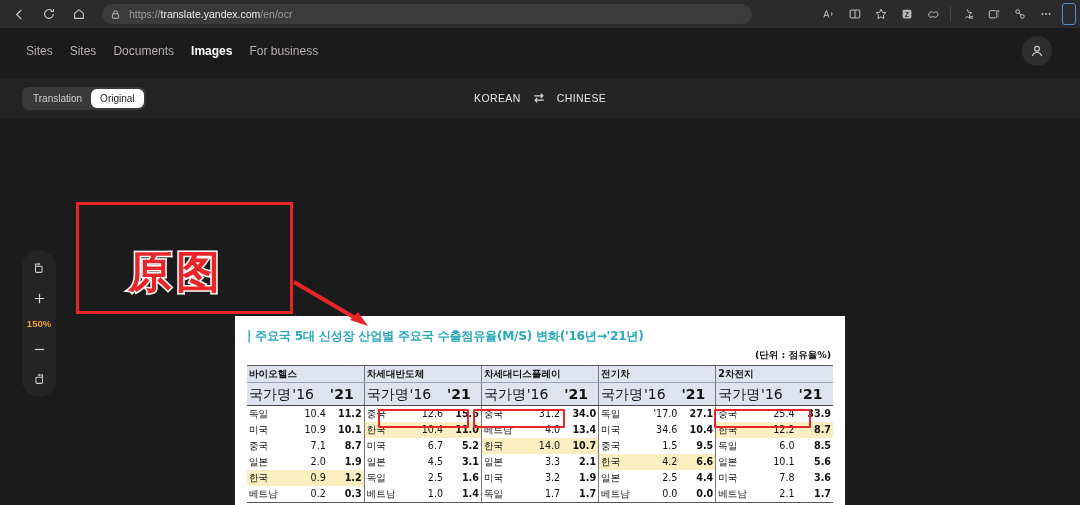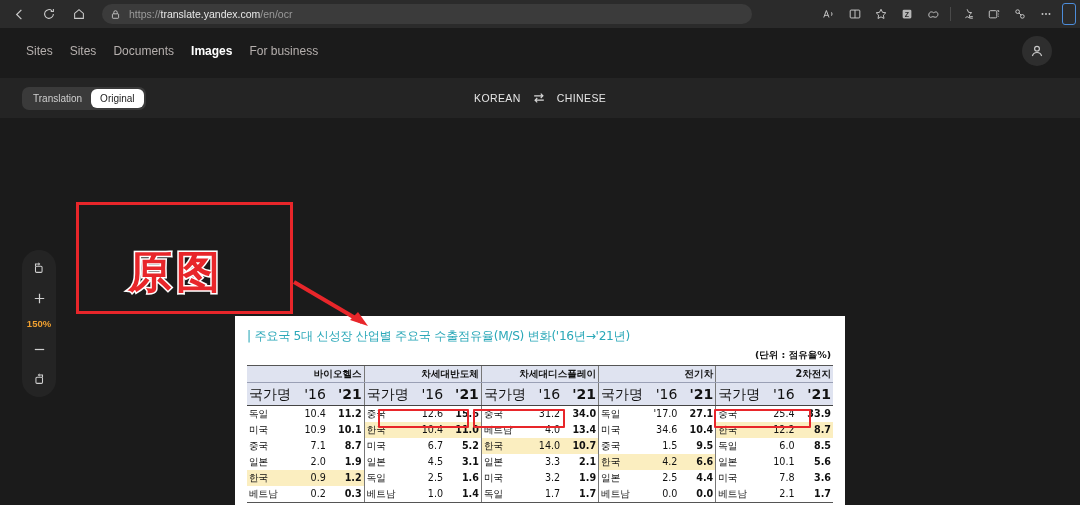--- a/index.html
+++ b/index.html
@@ -142,40 +142,40 @@
 
   
   #doc-image {
     position: absolute; left: 235px; top: 198px;
     width: 610px; height: 260px;
     background: #ffffff;
     padding: 8px 12px 0 12px;
     font-family: "DejaVu Sans", "Liberation Sans", sans-serif;
   }
   #doc-title {
-    font-size: 12.2px; font-weight: normal; color: #2aa8b8;
+    font-size: 12.2px; font-weight: bold; color: #2aa8b8;
     letter-spacing: -0.3px; white-space: nowrap; margin-top: 4px;
   }
   #doc-unit {
     text-align: right; font-size: 9.5px; font-weight: bold; color: #111;
     margin-top: 4px; margin-bottom: 3px; padding-right: 2px;
   }
 
   table#share-table {
     width: 100%; border-collapse: collapse;
     table-layout: fixed;
   }
   #share-table th, #share-table td {
     font-size: 9.6px; color: #111; padding: 1px 2px;
     white-space: nowrap; line-height: 1.45;
   }
   #share-table thead th {
     background: #dfe3f0; font-weight: bold;
     border-top: 1.6px solid #555; border-bottom: 1px solid #9aa0b5;
-    text-align: right;
+    text-align: left;
   }
   #share-table thead tr.sub th {
     border-top: none; border-bottom: 1.6px solid #444;
     font-weight: normal; font-size: 14px;
   }
   #share-table thead tr.sub th.y21 { font-weight: bold; }
   #share-table tbody td { background: #ffffff; }
   #share-table tbody tr:last-child td { border-bottom: 1.4px solid #555; }
   td.country { text-align: left; padding-left: 4px; }
   td.v16 { text-align: right; padding-right: 5px; }

